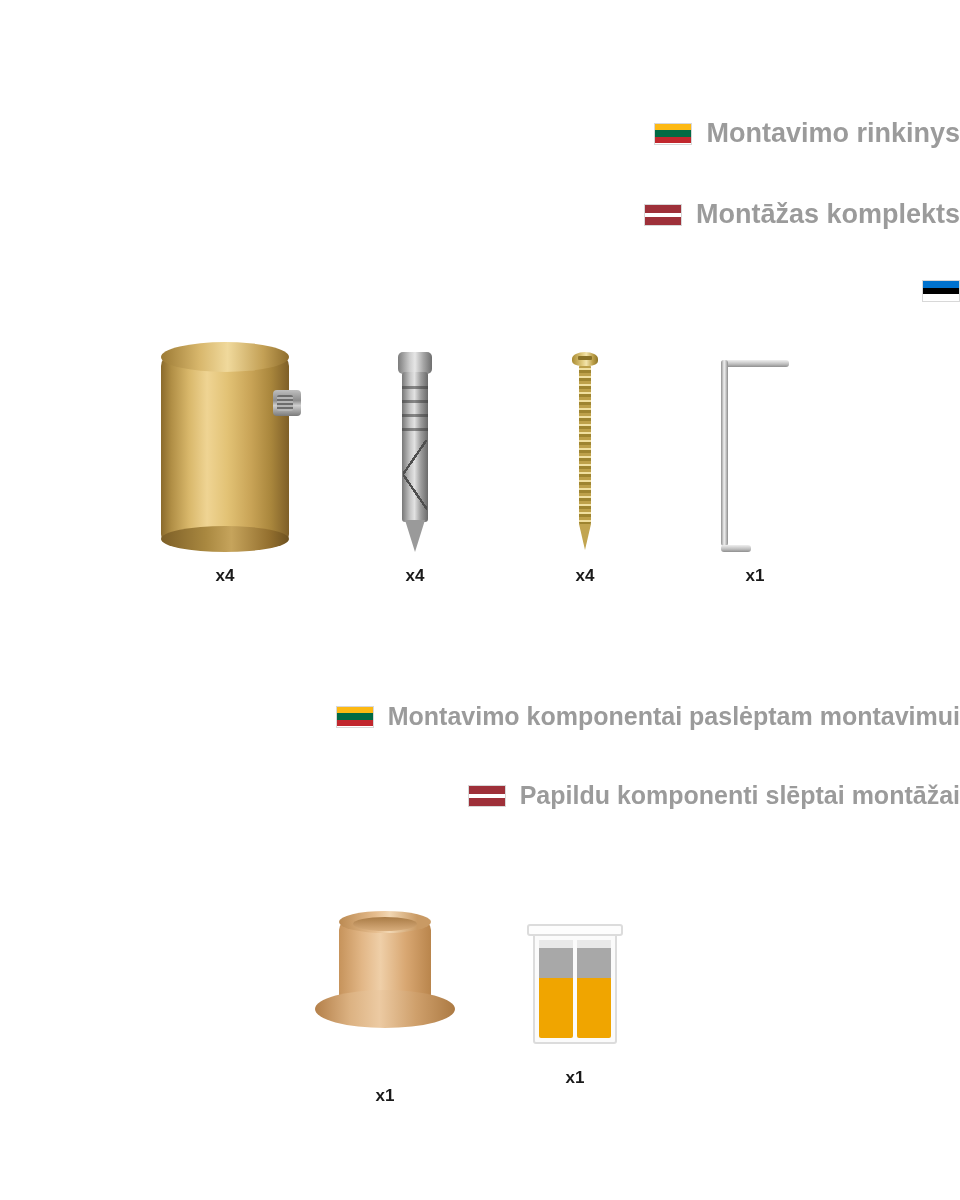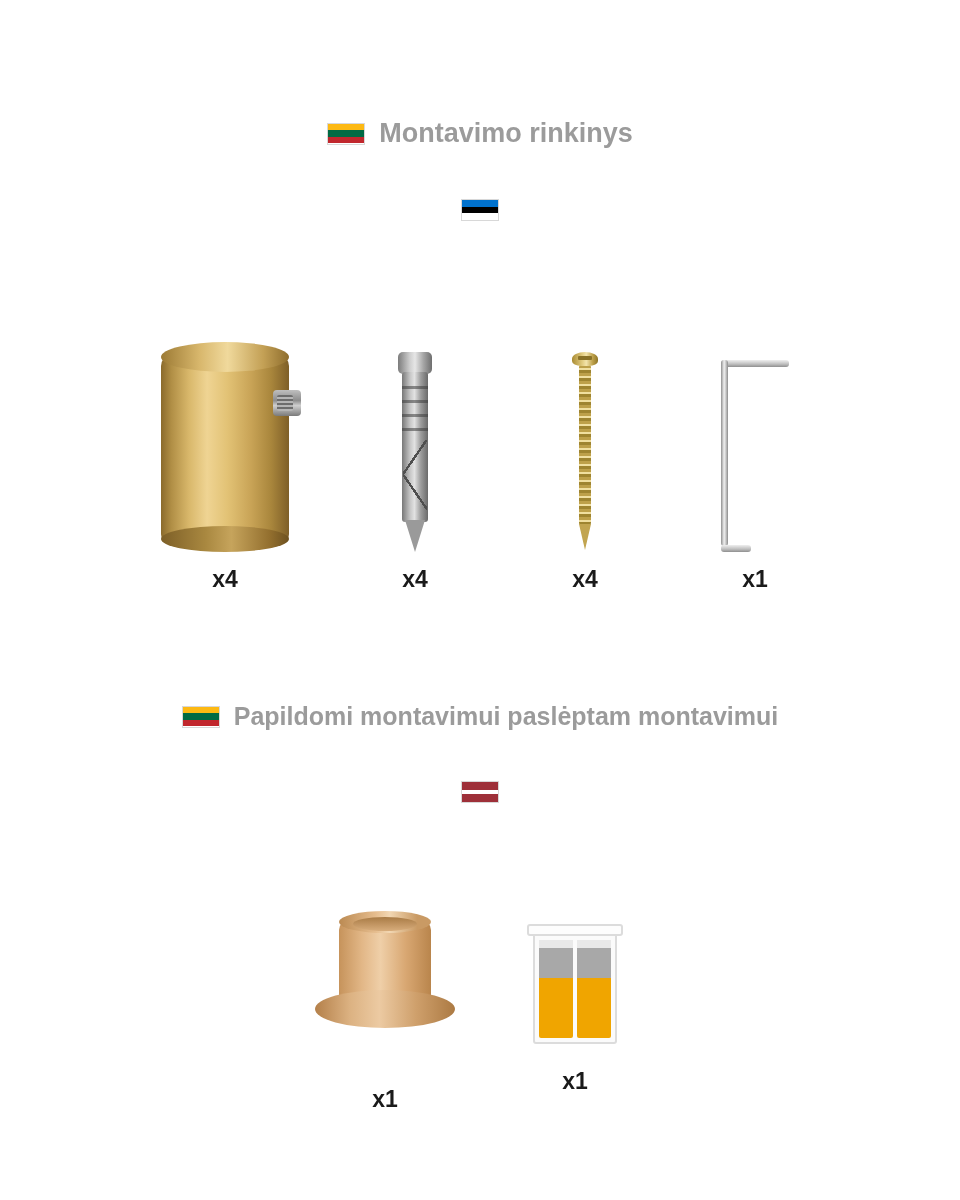--- a/index.html
+++ b/index.html
@@ -21,21 +21,21 @@
     height: 1200px;
   }
 
   
   .title-block {
     position: absolute;
     left: 0;
     width: 960px;
     display: flex;
     flex-direction: column;
-    align-items: center;
+    align-items: flex-end;
     gap: 44px;
   }
 
   .title-row {
     display: flex;
     align-items: center;
     justify-content: center;
     gap: 14px;
     margin-bottom: 6px;
   }
@@ -93,21 +93,21 @@
     justify-content: flex-end;
   }
 
   .part-art {
     display: flex;
     align-items: flex-end;
     justify-content: center;
   }
 
   .part-qty {
-    font-size: 23px;
+    font-size: 17px;
     font-weight: bold;
     color: #1a1a1a;
     margin-top: 14px;
     text-align: center;
   }
 
   
   .standoff {
     position: relative;
     width: 128px;
@@ -416,20 +416,28 @@
 
     <div class="title-row">
       <span class="flag flag-lt">
         <span class="s1"></span>
           <span class="s2"></span>
           <span class="s3"></span>
       </span>
       <span class="title-text">Montavimo rinkinys</span>
     </div>
 
+    <div class="title-row">
+      <span class="flag flag-lv">
+        <span class="s1"></span>
+          <span class="s2"></span>
+          <span class="s3"></span>
+      </span>
+      <span class="title-text">Montāžas komplekts</span>
+    </div>
 
     <div class="title-row">
       <span class="flag flag-ee">
         <span class="s1"></span>
           <span class="s2"></span>
           <span class="s3"></span>
       </span>
     </div>
 
   </div>
@@ -489,29 +497,30 @@
   </div>
 
   <div class="title-block block-b" style="top:702px;">
 
     <div class="title-row">
       <span class="flag flag-lt">
         <span class="s1"></span>
           <span class="s2"></span>
           <span class="s3"></span>
       </span>
-      <span class="title-text">Papildomi montavimui paslėptam montavimui</span>
+      <span class="title-text">Montavimo komponentai paslėptam montavimui</span>
     </div>
 
     <div class="title-row">
       <span class="flag flag-lv">
         <span class="s1"></span>
           <span class="s2"></span>
           <span class="s3"></span>
       </span>
+      <span class="title-text">Papildu komponenti slēptai montāžai</span>
     </div>
 
 
   </div>
 
   <div class="parts-row" style="top:910px; align-items:flex-start;">
 
     <div class="part" style="width:190px;">
       <div class="part-art" style="height:136px; align-items:flex-start;">
         <div class="bushing" style="margin-top:10px;">

